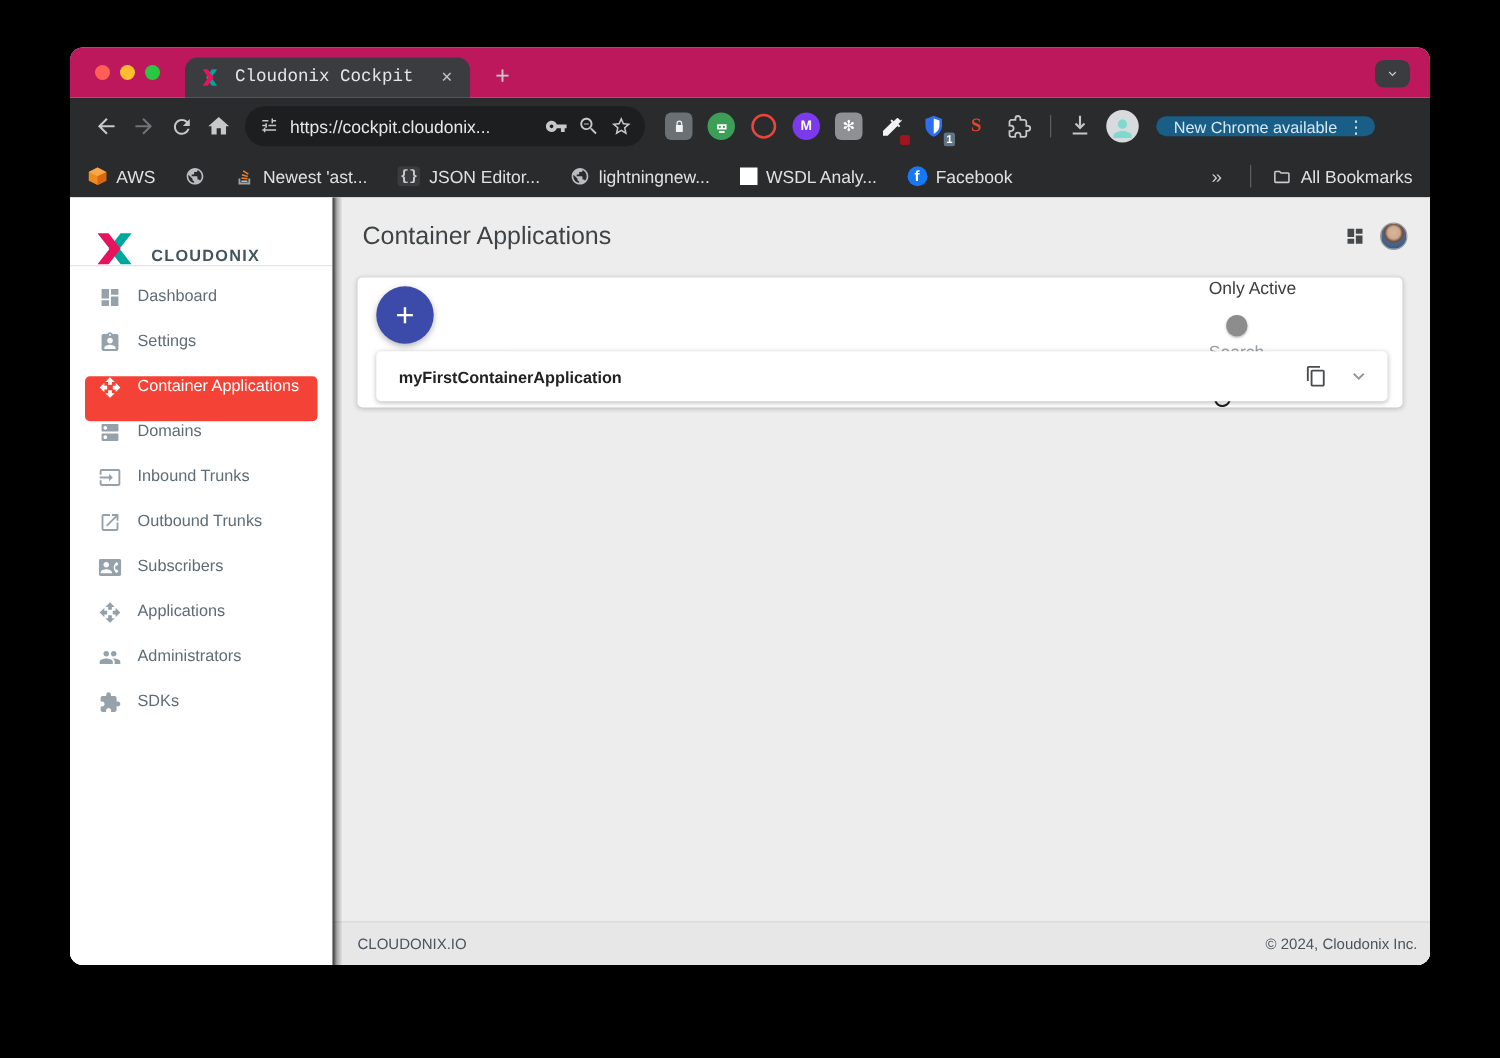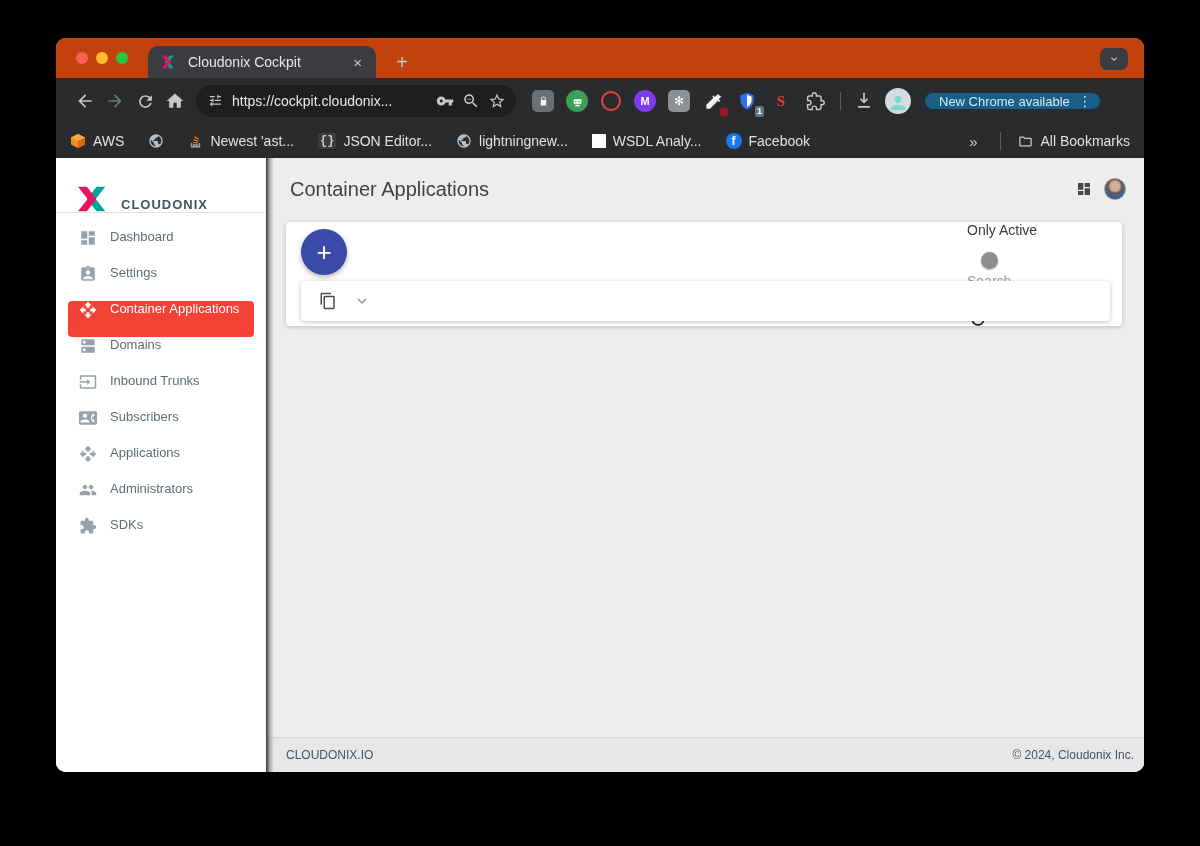--- a/index.html
+++ b/index.html
@@ -3,21 +3,21 @@
 <meta charset="utf-8">
 <style>
   * { margin:0; padding:0; box-sizing:border-box; }
   html,body { background:#000; }
   body { font-family:"Liberation Sans", sans-serif; }
   .screen { position:relative; width:1200px; height:846px; background:#000; overflow:hidden; }
   .window { position:absolute; left:56px; top:38px; width:1088px; height:734px;
             border-radius:10px; overflow:hidden; background:#ededed; }
 
   
-  .tabstrip { position:relative; height:40px; background:#c2410c; }
+  .tabstrip { position:relative; height:40px; background:#be185d;font-family:Liberation Mono, monospace; }
   .lights { position:absolute; left:20px; top:14px; display:flex; gap:8px; }
   .light { width:12px; height:12px; border-radius:50%; }
   .light.red { background:#ff5f57; } .light.yellow { background:#febc2e; } .light.green { background:#28c840; }
   .tab { position:absolute; left:92px; top:8px; width:228px; height:32px; background:#3a3c3f;
          border-radius:10px 10px 0 0; display:flex; align-items:center; padding:0 10px 0 14px; gap:10px; }
   .tab-title { color:#e4e6e7; font-size:14px; flex:1; white-space:nowrap; overflow:hidden; }
   .tab-close { color:#c3c6c8; font-size:15px; cursor:default; padding:0 4px; }
   .newtab { position:absolute; left:332px; top:10px; width:28px; height:28px; color:#c6c9c7;
             font-size:20px; display:flex; align-items:center; justify-content:center; }
   .tabmenu { position:absolute; right:16px; top:10px; width:28px; height:22px; background:#3a3c3f;
@@ -335,20 +335,26 @@
             <span class="nav-label">Domains</span>
           </div>
           <div class="nav-item">
             <svg width="18" height="18" viewBox="0 0 24 24">
                 <path d="M21 3.01H3c-1.1 0-2 .9-2 2V9h2V4.99h18v14.03H3V15H1v4.01c0 1.1.9 1.98 2 1.98h18c1.1 0 2-.88 2-1.98v-14c0-1.11-.9-2-2-2zM11 16l4-4-4-4v3H1v2h10v3z"></path>
               </svg>
             <span class="nav-label">Inbound Trunks</span>
           </div>
           <div class="nav-item">
             <svg width="18" height="18" viewBox="0 0 24 24">
+                <path d="M19 19H5V5h7V3H5c-1.11 0-2 .9-2 2v14c0 1.1.89 2 2 2h14c1.1 0 2-.9 2-2v-7h-2v7zM14 3v2h3.59l-9.83 9.83 1.41 1.41L19 6.41V10h2V3h-7z"></path>
+              </svg>
+            <span class="nav-label">Outbound Trunks</span>
+          </div>
+          <div class="nav-item">
+            <svg width="18" height="18" viewBox="0 0 24 24">
                 <path d="M22 3H2C.9 3 0 3.9 0 5v14c0 1.1.9 2 2 2h20c1.1 0 2-.9 2-2V5c0-1.1-.9-2-2-2zM8 6c1.66 0 3 1.34 3 3s-1.34 3-3 3-3-1.34-3-3 1.34-3 3-3zm6 12H2v-1c0-2 4-3.1 6-3.1s6 1.1 6 3.1v1zm3.85-4h1.64L21 16l-1.99 1.99c-1.31-.98-2.28-2.38-2.73-3.99-.18-.64-.28-1.31-.28-2s.1-1.36.28-2c.45-1.62 1.42-3.01 2.73-3.99L21 8l-1.51 2h-1.64c-.22.63-.35 1.3-.35 2s.13 1.37.35 2z"></path>
               </svg>
             <span class="nav-label">Subscribers</span>
           </div>
           <div class="nav-item">
             <svg width="18" height="18" viewBox="0 0 24 24">
                 <path d="M10 9h4V6h3l-5-5-5 5h3v3zm-1 1H6V7l-5 5 5 5v-3h3v-4zm14 2l-5-5v3h-3v4h3v3l5-5zm-9 3h-4v3H7l5 5 5-5h-3v-3z"></path>
               </svg>
             <span class="nav-label">Applications</span>
           </div>
@@ -388,20 +394,21 @@
               </div>
             <input class="search" type="text" placeholder="Search" style="">
             <div class="refresh-btn">
               <svg width="20" height="20" viewBox="0 0 24 24">
                   <path fill="#1f2123" d="M17.65 6.35C16.2 4.9 14.21 4 12 4c-4.42 0-7.99 3.58-8 8s3.57 8 8 8c3.73 0 6.84-2.55 7.73-6h-2.08c-.82 2.33-3.04 4-5.65 4-3.31 0-6-2.69-6-6s2.69-6 6-6c1.66 0 3.14.69 4.22 1.78L13 11h7V4l-2.35 2.35z"></path>
                 </svg>
             </div>
           </div>
 
           <div class="app-row">
+            <span class="row-name">myFirstContainerApplication</span>
             <div class="row-icons">
               <svg width="18" height="18" viewBox="0 0 24 24">
                   <path fill="#4a4d4f" d="M16 1H4c-1.1 0-2 .9-2 2v14h2V3h12V1zm3 4H8c-1.1 0-2 .9-2 2v14c0 1.1.9 2 2 2h11c1.1 0 2-.9 2-2V7c0-1.1-.9-2-2-2zm0 16H8V7h11v14z"></path>
                 </svg>
               <svg width="18" height="18" viewBox="0 0 24 24">
                   <path fill="#939699" d="M16.59 8.59L12 13.17 7.41 8.59 6 10l6 6 6-6z"></path>
                 </svg>
             </div>
           </div>
         </div>

